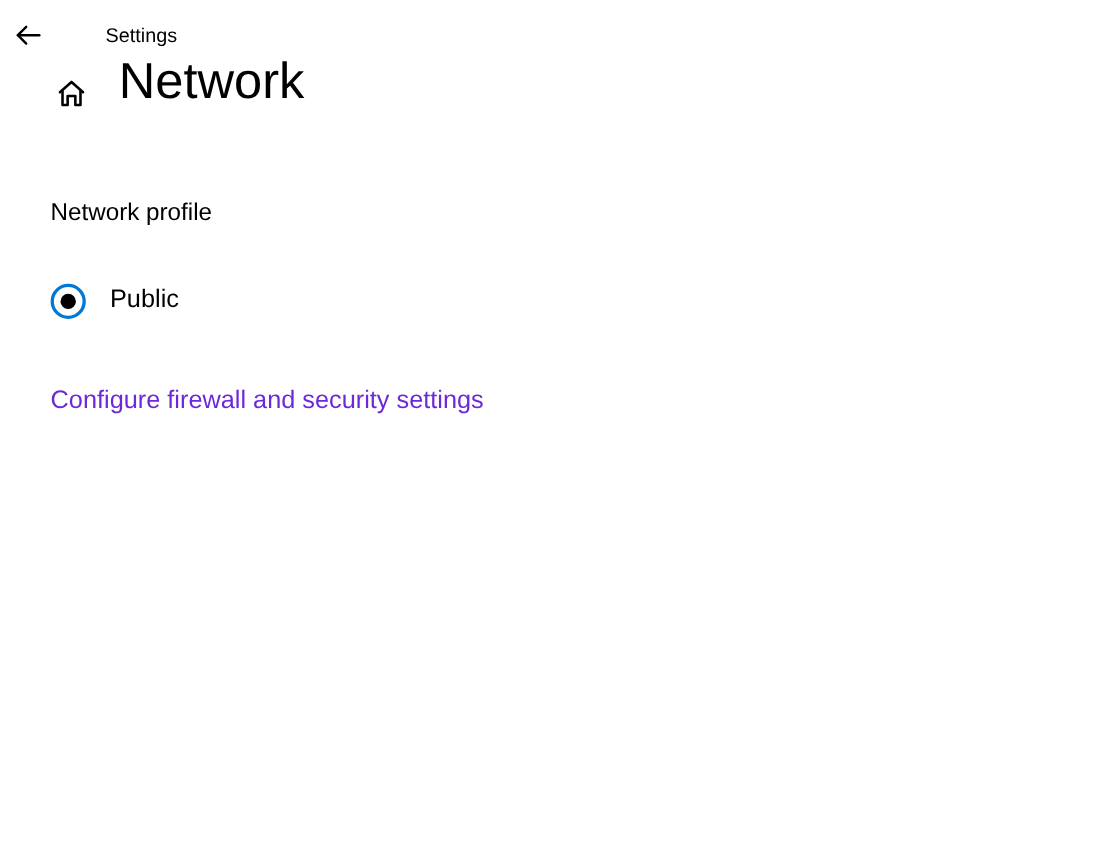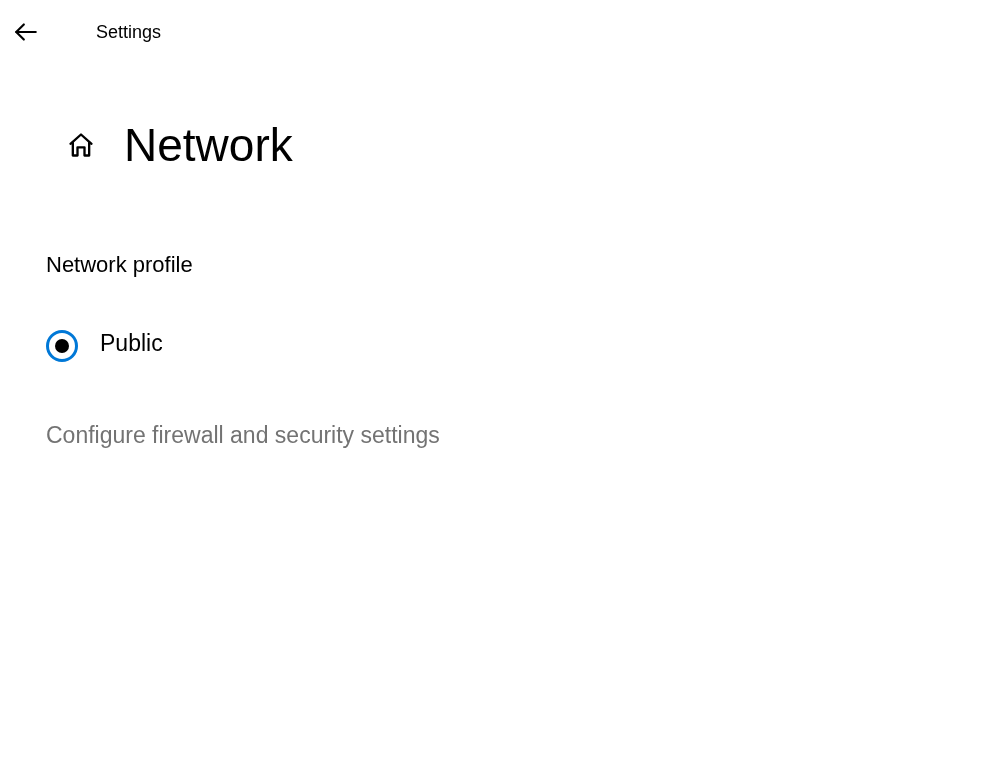--- a/index.html
+++ b/index.html
@@ -28,23 +28,22 @@
     cursor: pointer;
   }
 
   .app-title {
     font-size: 18px;
     font-weight: 400;
   }
 
   .page-header {
     display: flex;
-    align-items: center;
-    margin-top: 72px;
-    padding-left: 66px;
+    align-items: flex-end;
+    padding-left: 50px;
     gap: 28px;
   }
 
   .home-icon {
     width: 30px;
     height: 30px;
     display: flex;
     align-items: center;
     justify-content: center;
     cursor: pointer;
@@ -110,21 +109,21 @@
   .option-desc {
     font-size: 23px;
     line-height: 1.5;
     margin: 12px 0 0 0;
   }
 
   .link {
     display: inline-block;
     margin: 20px 0 0 46px;
     font-size: 23px;
-    color: #737373;
+    color: #6d28d9;
     cursor: pointer;
   }
 </style>
 </head>
 <body>
 
 
 
 <div class="topbar">
   <div class="back-arrow">

